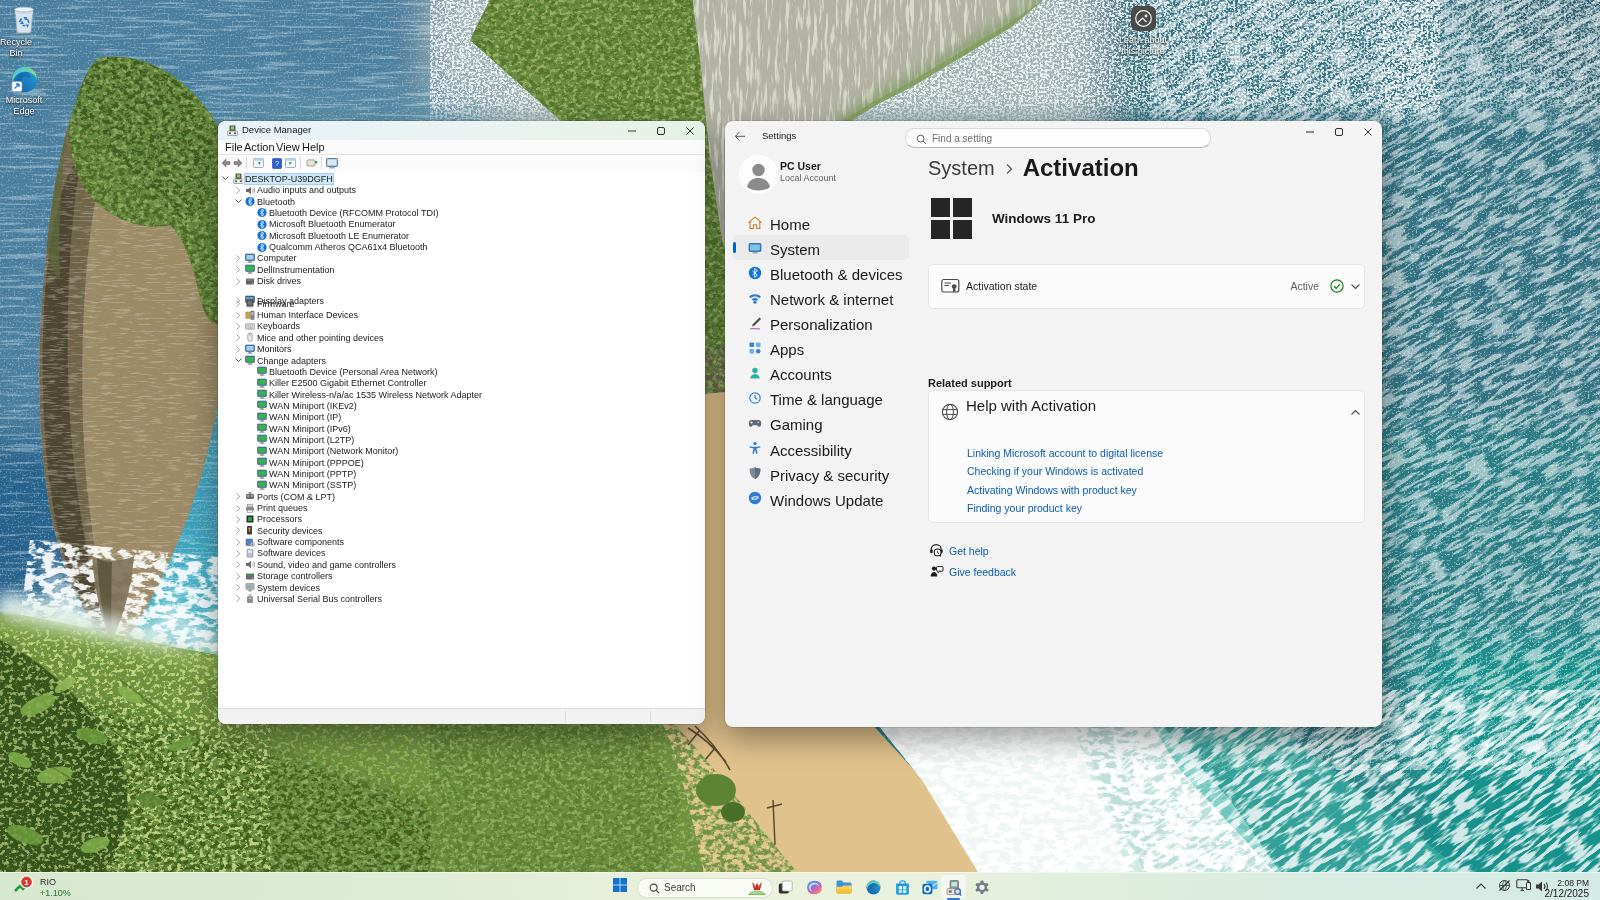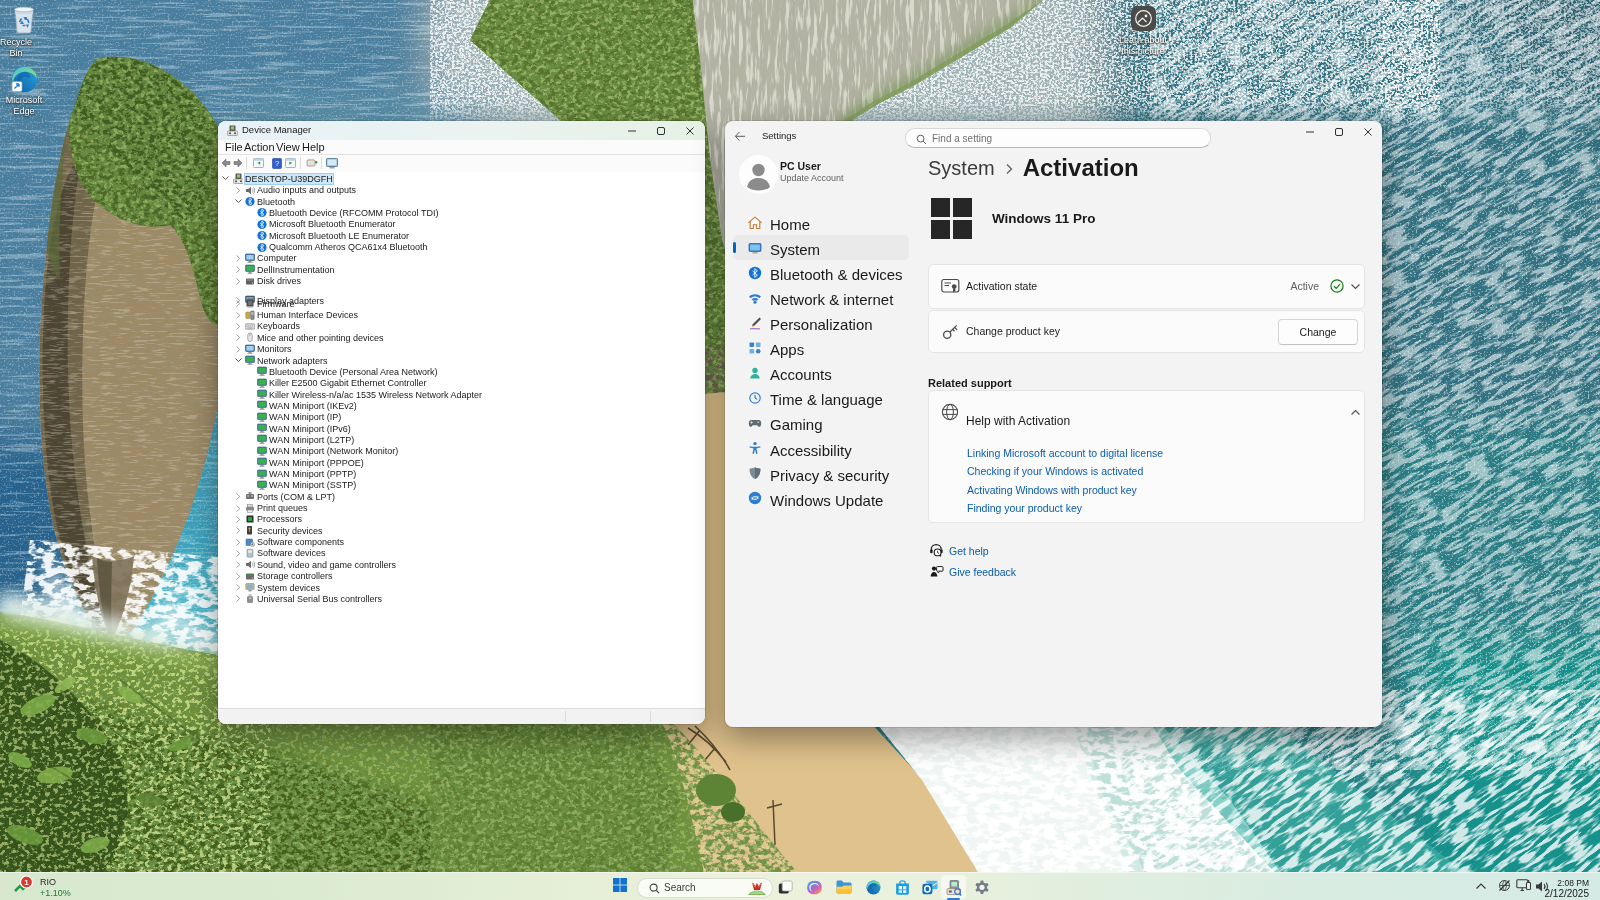--- a/index.html
+++ b/index.html
@@ -612,21 +612,21 @@
           </svg>
           <span class="ttx " style="left:39px">Monitors</span>
         </div>
 <div class="trow" style="top:183.0px">
           <svg class="tar" style="left:16px" width="9" height="11" viewBox="0 0 9 11">
             <path d="M1.5,3.5 L4.5,6.5 L7.5,3.5" stroke="#555" stroke-width="1" fill="none"></path>
           </svg>
           <svg class="tic" style="left:27px" width="10" height="11" viewBox="0 0 10 11">
             <use href="#ic-net"></use>
           </svg>
-          <span class="ttx " style="left:39px">Network adapters</span>
+          <span class="ttx " style="left:39px">Change adapters</span>
         </div>
 <div class="trow" style="top:194.3px">
           <svg class="tic" style="left:39px" width="10" height="11" viewBox="0 0 10 11">
             <use href="#ic-net"></use>
           </svg>
           <span class="ttx " style="left:51px">Bluetooth Device (Personal Area Network)</span>
         </div>
 <div class="trow" style="top:205.7px">
           <svg class="tic" style="left:39px" width="10" height="11" viewBox="0 0 10 11">
             <use href="#ic-net"></use>
@@ -812,21 +812,21 @@
             <path d="M1.5,1.5 L8.5,8.5 M8.5,1.5 L1.5,8.5" stroke="#1a1a1a" stroke-width="0.9"></path>
           </svg>
         </div>
   </div>
   <div id="avatar"><svg width="39" height="39" viewBox="0 0 39 39">
           <circle cx="19.5" cy="19.5" r="19.5" fill="#fdfdfd"></circle>
           <circle cx="19.5" cy="15" r="6.2" fill="#8b8b8b"></circle>
           <path d="M8,32 C9.5,25.5 14,23 19.5,23 C25,23 29.5,25.5 31,32 C28,34.5 23,35.5 19.5,35.5 C16,35.5 11,34.5 8,32 Z" fill="#8b8b8b"></path>
         </svg></div>
   <span class="abs" style="left:55px;top:38.5px;font-size:10.5px;font-weight:700;color:#1a1a1a">PC User</span>
-  <span class="abs" style="left:55px;top:52px;font-size:9px;color:#5f5f5f">Update Account</span>
+  <span class="abs" style="left:55px;top:52px;font-size:9px;color:#5f5f5f">Local Account</span>
   <div id="navlist">
 <div class="navrow" style="top:89.0px">
           <svg class="navic" width="14" height="14" viewBox="0 0 14 14">
             <path d="M7,1.2 L13,6.3 L11.8,6.3 L11.8,12.5 L8.7,12.5 L8.7,8.7 L5.3,8.7 L5.3,12.5 L2.2,12.5 L2.2,6.3 L1,6.3 Z" fill="#fff" stroke="#c2772e" stroke-width="1.1"></path>
           </svg>
           <span class="navtx">Home</span>
         </div>
 <div class="navrow navsel" style="top:114.0px">
           <div class="navind"></div>
           <svg class="navic" width="14" height="14" viewBox="0 0 14 14">
@@ -938,38 +938,28 @@
     <span class="abs" style="left:37px;top:15px;font-size:10.5px;color:#1a1a1a">Activation state</span>
     <span class="abs" style="left:345px;top:15px;width:45px;text-align:right;font-size:10.5px;color:#5f5f5f">Active</span>
     <svg class="abs" style="left:401px;top:14.5px" width="14" height="14" viewBox="0 0 14 14">
           <circle cx="7" cy="7" r="6.1" stroke="#107c10" stroke-width="1.2" fill="none"></circle>
           <path d="M4,7.2 L6.2,9.3 L10,5.2" stroke="#107c10" stroke-width="1.2" fill="none"></path>
         </svg>
     <svg class="abs" style="left:421px;top:17px" width="11" height="9" viewBox="0 0 11 9">
           <path d="M1.5,2.5 L5.5,6.5 L9.5,2.5" stroke="#4f4f4f" stroke-width="1.1" fill="none"></path>
         </svg>
   </div>
-  <div class="card" style="top:189px;height:41px;">
-    <svg class="abs" style="left:13px;top:13px" width="18" height="16" viewBox="0 0 18 16">
-          <circle cx="5.2" cy="10.8" r="3.6" stroke="#4a4a4a" stroke-width="1.3" fill="none"></circle>
-          <path d="M7.8,8.2 L14.6,1.4 M12.6,3.4 L15.1,5.9 M10.6,5.4 L12.6,7.4" stroke="#4a4a4a" stroke-width="1.3" fill="none"></path>
-        </svg>
-    <span class="abs" style="left:37px;top:14px;font-size:10.5px;color:#1a1a1a">Change product key</span>
-    <div id="chbtn">
-          <span>Change</span>
-        </div>
-  </div>
   <span class="abs" style="left:203px;top:256px;font-size:11px;font-weight:700;color:#1a1a1a">Related support</span>
   <div class="card" style="top:269px;height:130.5px;">
     <svg class="abs" style="left:12px;top:12px" width="18" height="18" viewBox="0 0 18 18">
           <circle cx="9" cy="9" r="7.6" stroke="#4a4a4a" stroke-width="1.1" fill="none"></circle>
           <ellipse cx="9" cy="9" rx="3.4" ry="7.6" stroke="#4a4a4a" stroke-width="1" fill="none"></ellipse>
           <path d="M1.6,6.6 L16.4,6.6 M1.6,11.4 L16.4,11.4" stroke="#4a4a4a" stroke-width="1"></path>
         </svg>
-    <span class="abs" style="left:37px;top:23px;font-size:12px;color:#1a1a1a">Help with Activation</span>
+    <span class="abs" style="left:37px;top:6px;font-size:15px;color:#1a1a1a">Help with Activation</span>
     <svg class="abs" style="left:421px;top:17px" width="11" height="9" viewBox="0 0 11 9">
           <path d="M1.5,6.5 L5.5,2.5 L9.5,6.5" stroke="#4f4f4f" stroke-width="1.1" fill="none"></path>
         </svg>
 <span class="slink" style="left:38px;top:55.5px">Linking Microsoft account to digital license</span>
 <span class="slink" style="left:38px;top:74px">Checking if your Windows is activated</span>
 <span class="slink" style="left:38px;top:92.5px">Activating Windows with product key</span>
 <span class="slink" style="left:38px;top:111px">Finding your product key</span>
   </div>
   <svg class="abs" style="left:204px;top:422px" width="15" height="15" viewBox="0 0 15 15">
         <path d="M2.2,6.5 C2.2,3.6 4.4,1.6 7.2,1.6 C10,1.6 12.2,3.6 12.2,6.5" stroke="#1a1a1a" stroke-width="1.2" fill="none"></path>

